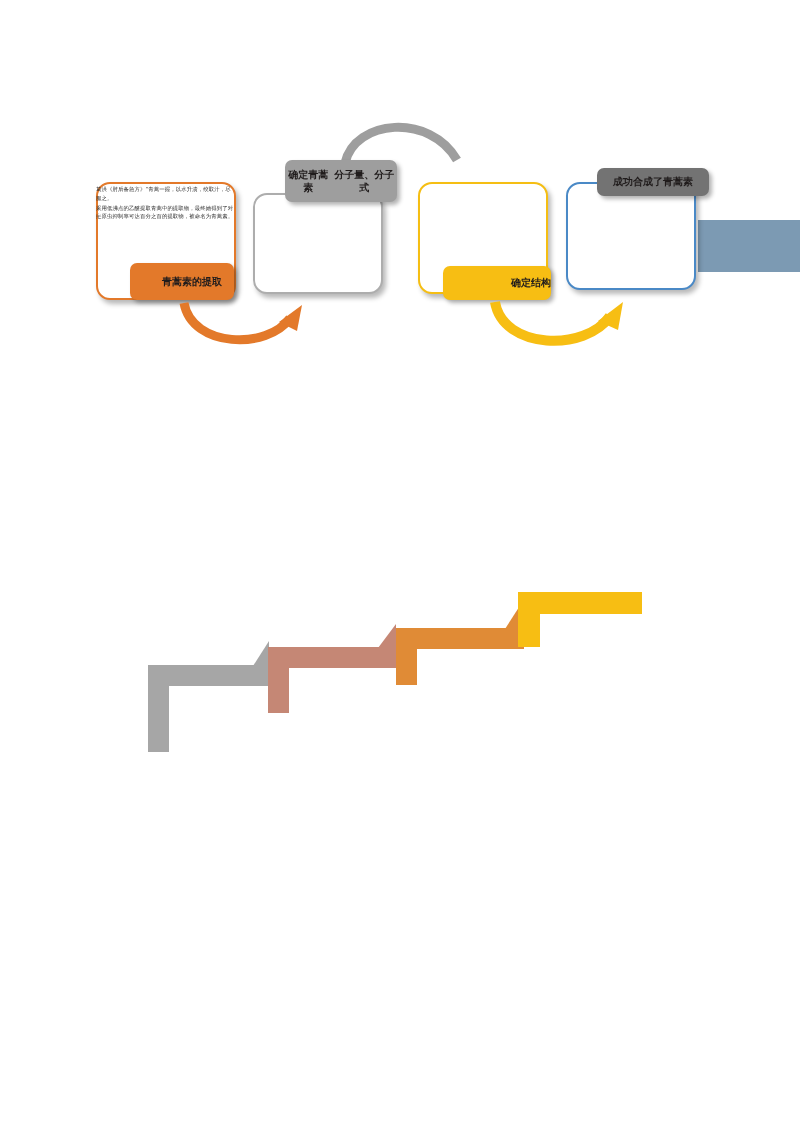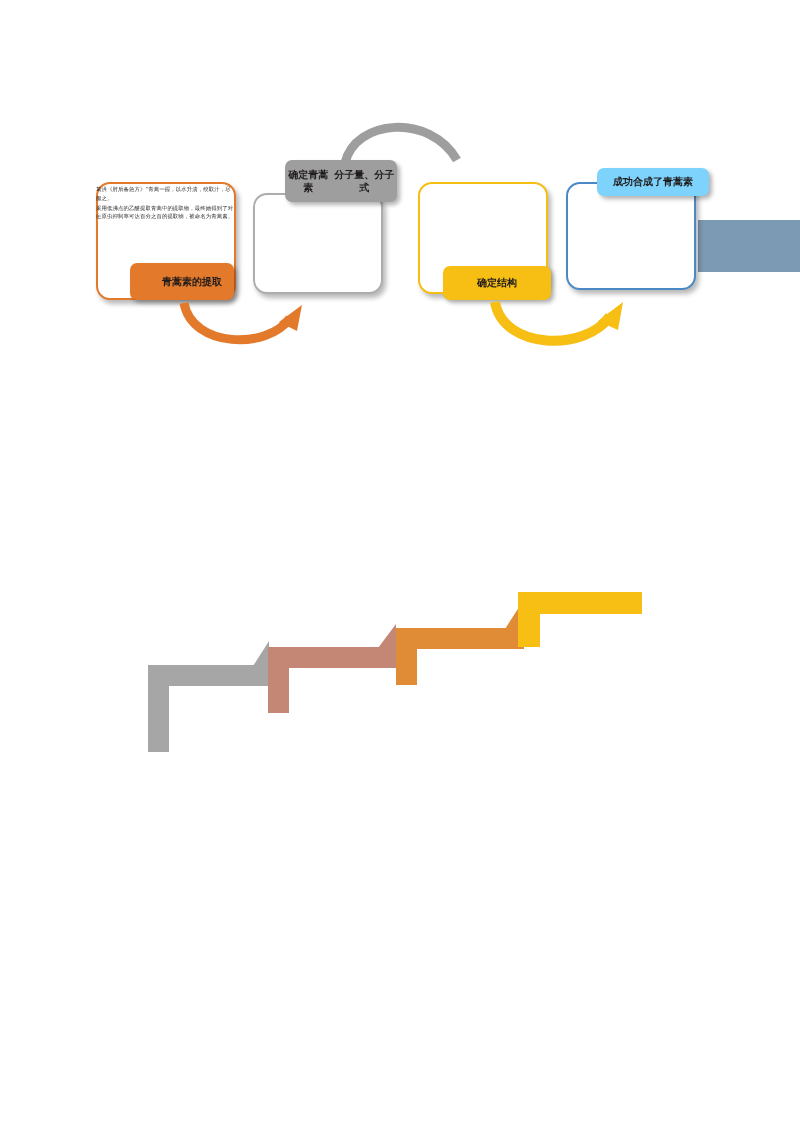--- a/index.html
+++ b/index.html
@@ -66,21 +66,21 @@
     justify-content: center;
     text-align: center;
     color: #201c1c;
     font-weight: 700;
     box-shadow: 3px 3px 4px rgba(0,0,0,0.30);
     font-family: "DejaVu Sans", "Liberation Sans", sans-serif;
   }
   .chip-orange { background: #E3792A; }
   .chip-gray   { background: #9E9E9E; }
   .chip-yellow { background: #F7BE13; }
-  .chip-blue   { background: #7dd3fc; }
+  .chip-blue   { background: #737373; }
   .chip-line { display: block; }
 
   
   .slab {
     position: absolute;
     background: #7C9AB3;
   }
 
   
   .overlay {
@@ -121,21 +121,21 @@
 
   <div class="card card-gray" style="left:253px; top:193px; width:130px; height:101px;"></div>
 
   <div class="chip chip-gray" style="left:285px; top:160px; width:112px; height:42px; font-size:10px; flex-direction:row; line-height:1.35;">
     <span class="chip-line">确定青蒿素</span>
     <span class="chip-line">分子量、分子式</span>
   </div>
 
   <div class="card card-yellow" style="left:418px; top:182px; width:130px; height:112px;"></div>
 
-  <div class="chip chip-yellow" style="left:443px; top:266px; width:108px; height:34px; font-size:10px;">
+  <div class="chip chip-yellow" style="left:443px; top:266px; width:108px; height:34px; font-size:10px;justify-content:flex-end;">
     <span class="chip-line">确定结构</span>
   </div>
 
   <div class="card card-blue" style="left:566px; top:182px; width:130px; height:108px;"></div>
 
   <div class="chip chip-blue" style="left:597px; top:168px; width:112px; height:28px; font-size:10px;">
     <span class="chip-line">成功合成了青蒿素</span>
   </div>
 
   <svg class="overlay" viewBox="0 0 800 1132" xmlns="http://www.w3.org/2000/svg">

